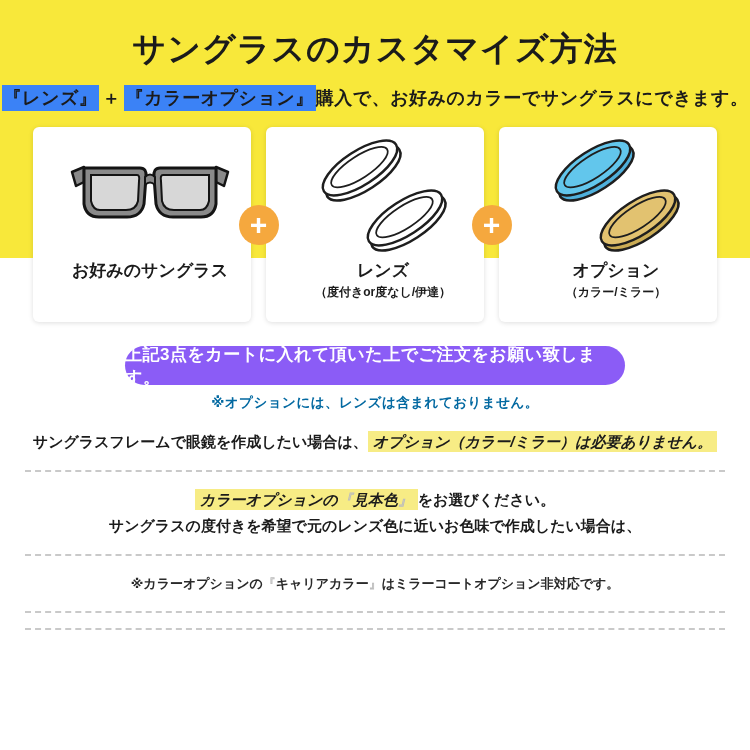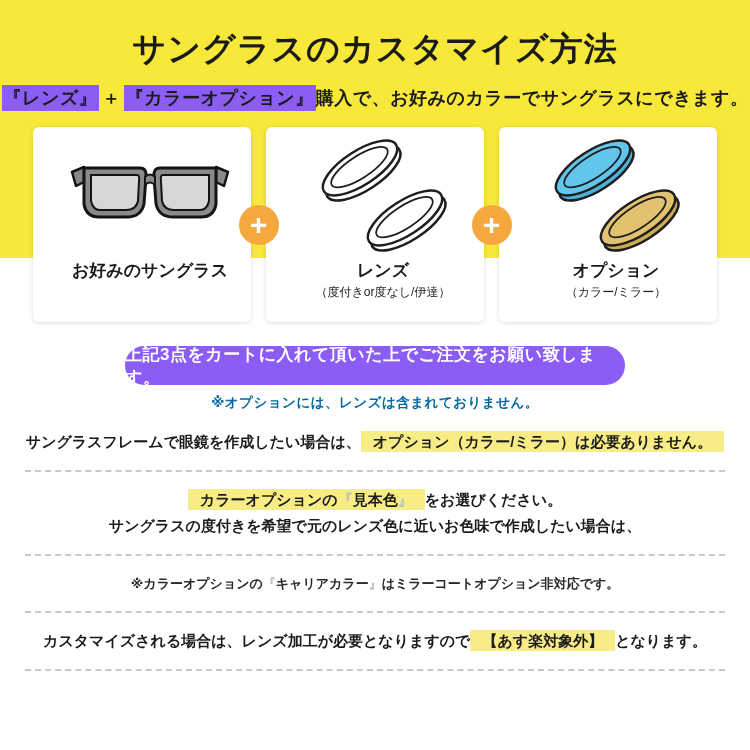--- a/index.html
+++ b/index.html
@@ -15,34 +15,34 @@
   
   .hero { background:#F8E83A; height:258px; text-align:center; }
   .hero-title {
     margin:0; padding-top:27px;
     font-size:33px; font-weight:bold; letter-spacing:1px; color:#1b1b1b;
   }
   .hero-subtitle {
     margin-top:14px;
     font-size:18px; font-weight:bold; color:#1b1b1b; letter-spacing:0.5px;
   }
-  .hl-white { background:#8b5cf6; padding:3px 2px; }
+  .hl-white { background:#3b82f6; padding:3px 2px; }
   .plus-sep { margin:0 3px; }
 
   
   .cards-row { display:flex; justify-content:center; margin-top:-131px; position:relative; }
   .card {
     width:202px; height:195px; background:#ffffff; border-radius:6px;
     box-shadow:0 1px 5px rgba(0,0,0,0.13);
     display:flex; flex-direction:column; align-items:center;
     position:relative; z-index:1;padding-left:16px;
   }
   .icon-area { height:134px; display:flex; align-items:center; justify-content:center; }
   .card-label { font-size:17px; font-weight:bold; line-height:20px; }
-  .card-sublabel { font-size:12px; font-weight:normal; margin-top:3px; color:#1b1b1b; }
+  .card-sublabel { font-size:12px; font-weight:bold; margin-top:3px; color:#1b1b1b; }
 
   .plus-gap { width:15px; position:relative; z-index:2; }
   .plus-circle {
     position:absolute; left:50%; top:50%; transform:translate(-50%,-50%);
     width:40px; height:40px; border-radius:50%;
     background:#F5A83E; color:#ffffff;
     display:flex; align-items:center; justify-content:center;
     font-size:30px; font-weight:bold; line-height:1;
   }
 
@@ -54,21 +54,21 @@
     display:flex; align-items:center; justify-content:center;
   }
   .note {
     text-align:center; margin-top:9px;
     font-size:13.5px; font-weight:bold; color:#0369a1; letter-spacing:0.5px;
   }
 
   
   .tblock { text-align:center; font-size:15px; font-weight:bold; line-height:26px; color:#1b1b1b; }
   .tblock-a { margin-top:17px; }
-  .hl { background:#F7EC85; padding:2px 12px; }
+  .hl { background:#F7EC85; padding:2px 5px;font-style:italic; }
   .blue { color:#2E86BE; }
   .br-light { color:#bdbdbd; }
   .small-note { font-size:13px; font-weight:600; line-height:25px; color:#2a2a2a; }
   .dash { border-top:2px dashed #c9c9c9; height:0; margin:15px 25px; }
 </style>
 </head>
 <body>
 
 <div class="page">
 
@@ -159,19 +159,16 @@
   </div>
 
   <div class="dash"></div>
 
   <div class="tblock">
     <div class="small-note"><span>※カラーオプションの</span><span class="br-light">『</span><span>キャリアカラー</span><span class="br-light">』</span><span>はミラーコートオプション非対応です。</span></div>
   </div>
 
   <div class="dash"></div>
 
-  <div class="tblock">
-    <div><span>カスタマイズされる場合は、レンズ加工が必要となりますので</span><span class="hl">【あす楽対象外】</span><span>となります。</span></div>
-  </div>
 
   <div class="dash"></div>
 
 </div>
 
 </body></html>

